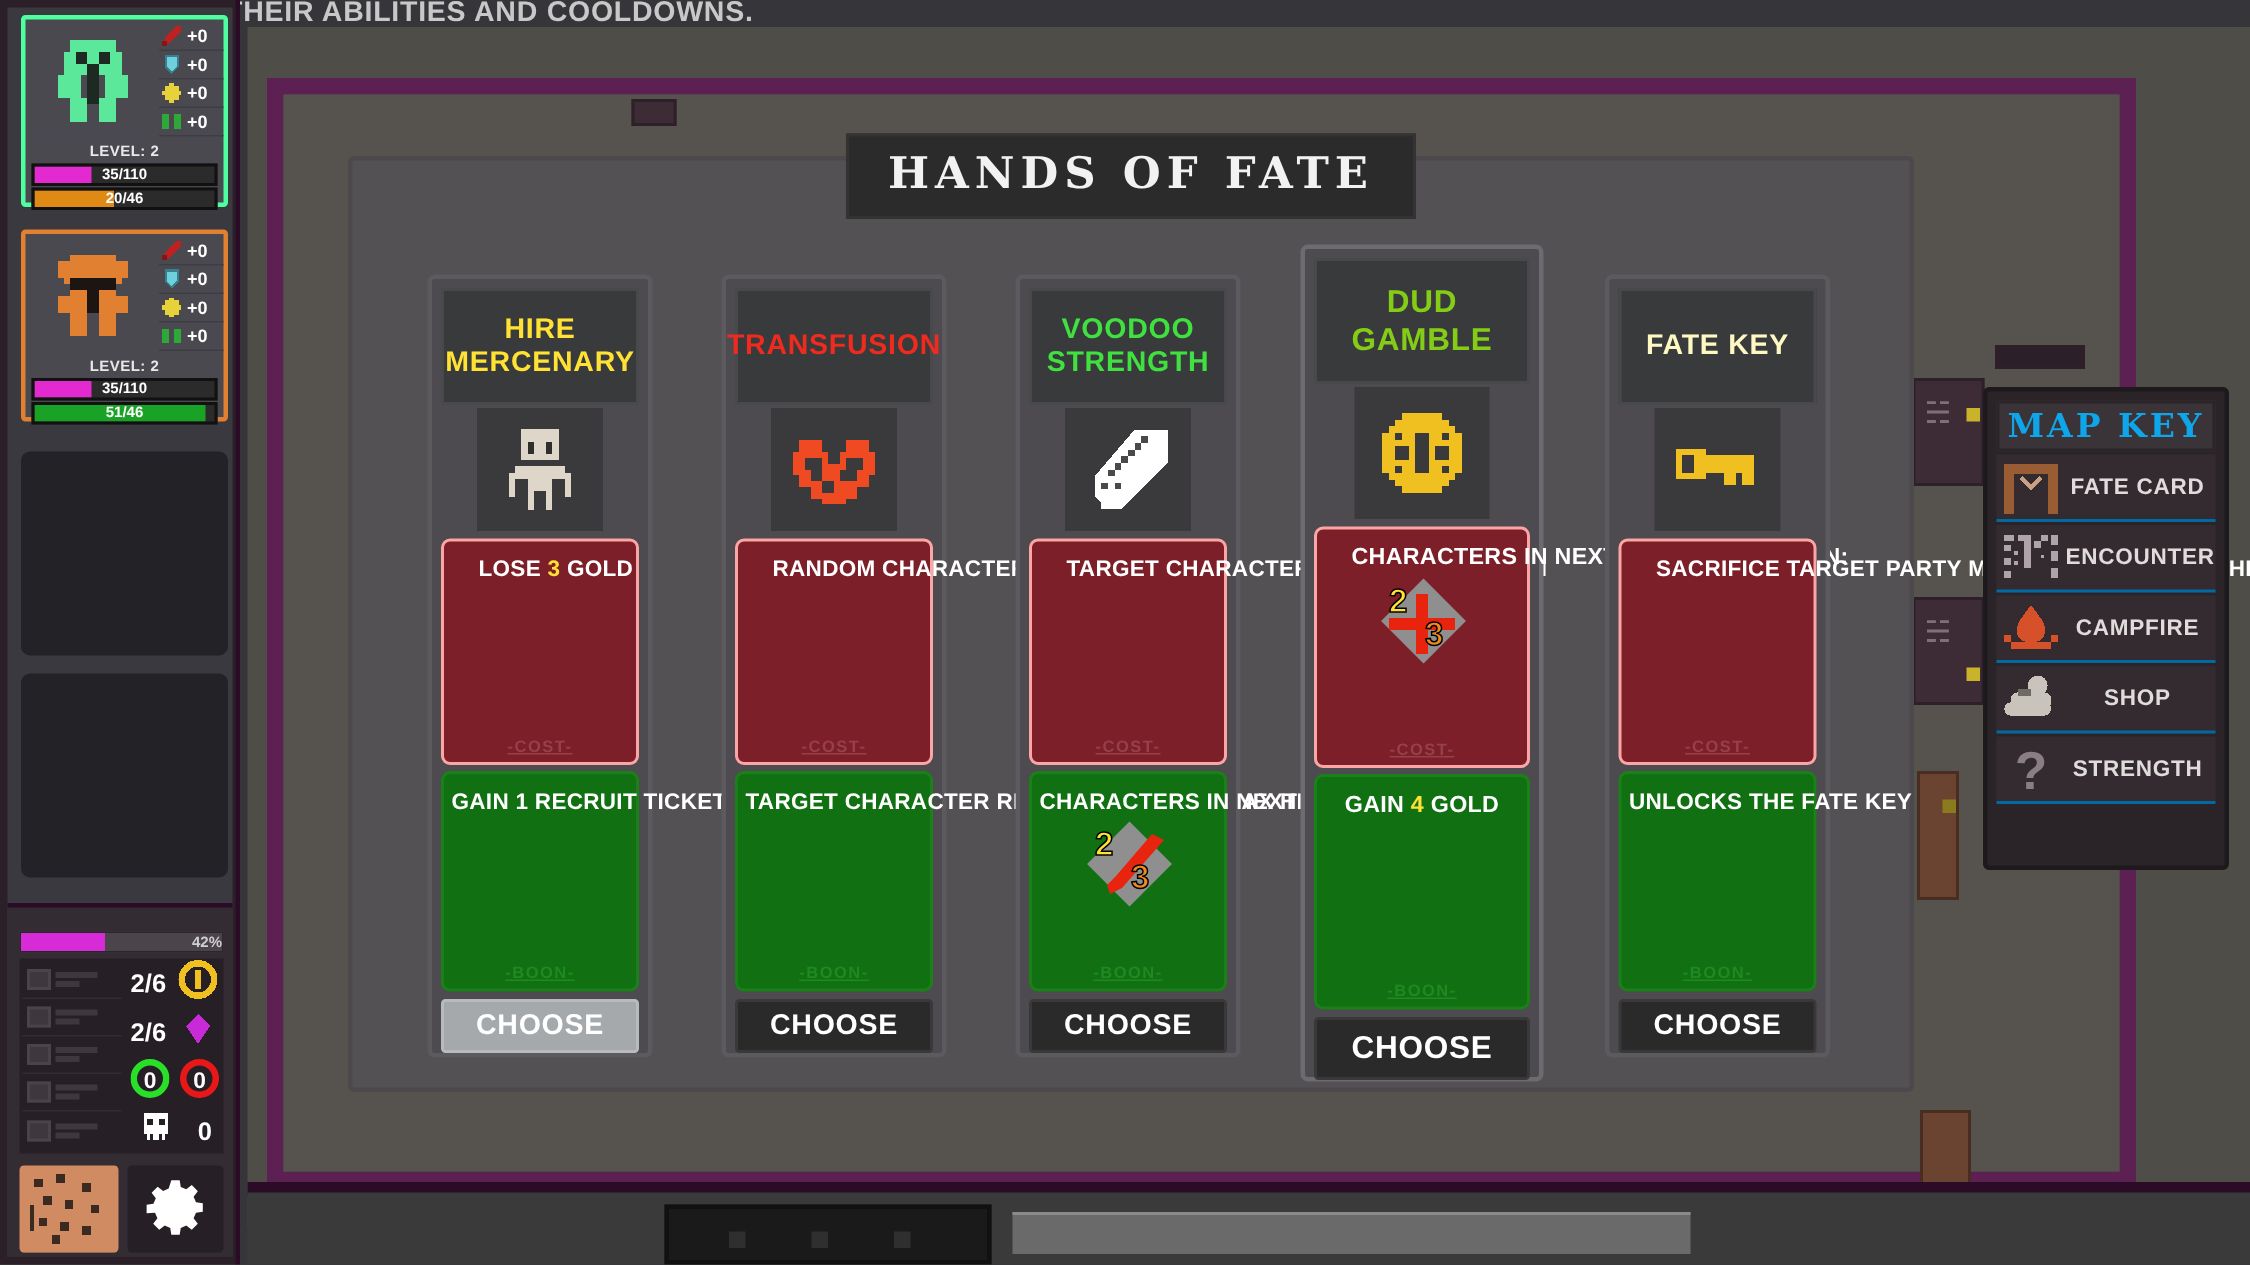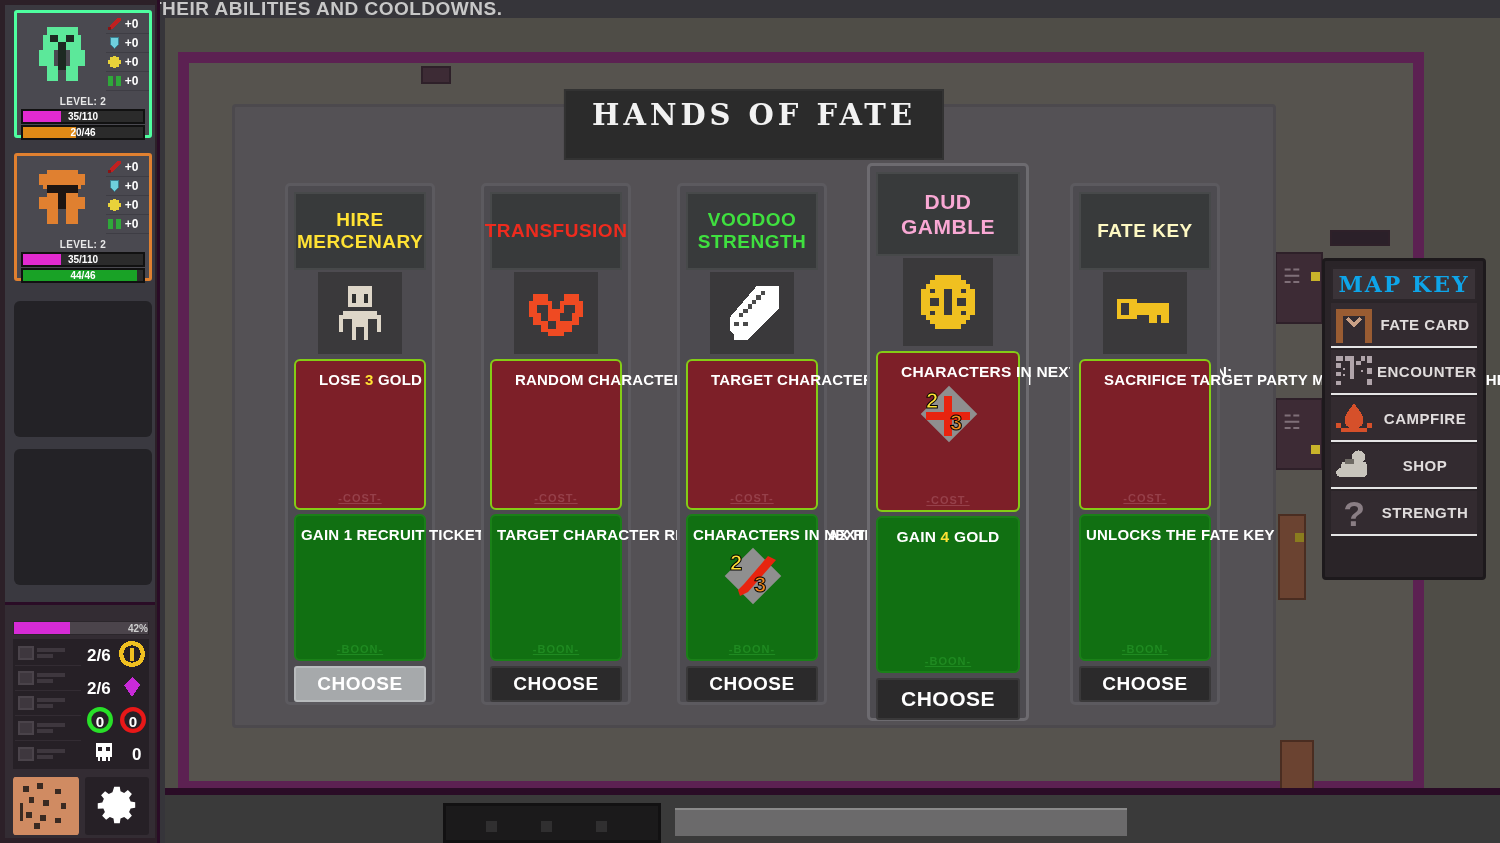--- a/index.html
+++ b/index.html
@@ -146,21 +146,21 @@
   }
 
   
   .dialog {
     position: absolute; left: 232px; top: 104px; width: 1044px; height: 624px;
     background: #545155; border: 3px solid #4c494d; border-radius: 4px;
   }
   .dialog-title {
     position: absolute; left: 50%; top: -18px; transform: translateX(-50%);
     background: #2b2b2b; border: 2px solid #333;
-    padding: 7px 26px 26px;
+    padding: 7px 26px 12px;
     color: #f2f2f2; font-size: 29px; font-weight: bold; letter-spacing: 4px;
     white-space: nowrap;
     font-family: "DejaVu Serif", serif;
   }
 
   
   .cards { position: absolute; left: 50px; top: 76px; width: 950px; height: 540px; }
   .card {
     position: absolute; top: 0; width: 150px; height: 522px;
     background: #4d4b50; border: 3px solid #5c5a5f; border-radius: 5px;
@@ -180,21 +180,21 @@
     font-family: "Liberation Sans", sans-serif;
   }
   .card.big .card-head { height: 84px; }
   .card.big .card-head span { font-size: 21px; line-height: 25px; }
   .card-art {
     height: 82px; margin: 2px auto 0; width: 84px; background: #3a393b;
     display: flex; align-items: center; justify-content: center;
   }
   .card.big .card-art { width: 90px; height: 88px; }
   .card-cost {
-    margin-top: 5px; background: #7d1f28; border: 2px solid #84cc16;
+    margin-top: 5px; background: #7d1f28; border: 2px solid #fca5a5;
     border-radius: 6px; height: 151px; position: relative;
     padding: 9px 23px 0;
   }
   .card.big .card-cost { height: 161px; }
   .card-boon {
     margin-top: 4px; background: #117012; border: 2px solid #1a8018;
     border-radius: 6px; height: 147px; position: relative;
     padding: 9px 5px 0;
   }
   .card.big .card-boon { height: 157px; }
@@ -236,21 +236,21 @@
     padding: 6px;
   }
   .map-key-title {
     height: 34px; background: #3a3338; border: 2px solid #2b2529;
     display: flex; align-items: center; justify-content: center;
     color: #0ea5e9; font-size: 22px; font-weight: bold; letter-spacing: 2px;
     font-family: "DejaVu Serif", serif;
   }
   .mk-row {
     height: 45px; display: flex; align-items: center;
-    background: #332b30; border-bottom: 2px solid #e5e5e5; margin-top: 2px;
+    background: #332b30; border-bottom: 2px solid #0369a1; margin-top: 2px;
   }
   .mk-icon { width: 46px; height: 40px; position: relative; flex: none; }
   .mk-label {
     flex: 1; text-align: center; color: #e0dcdc; font-size: 15px;
     font-weight: bold; letter-spacing: .5px; padding-right: 4px;
   }
 </style>
 </head>
 <body>
 
@@ -429,21 +429,21 @@
         <div class="pc-lvl">
           <span>LEVEL:</span>
           <span>2</span>
         </div>
         <div class="pc-bar">
           <span class="fill" style="width:32%;background:#e22ad0;"></span>
           <span class="txt">35/110</span>
         </div>
         <div class="pc-bar">
           <span class="fill" style="width:95%;background:#19a226;"></span>
-          <span class="txt">44/46</span>
+          <span class="txt">51/46</span>
         </div>
       </div>
 
       <div class="empty-slot" style="top:296px;"></div>
       <div class="empty-slot" style="top:444px;"></div>
     </div>
 
     <div class="res-block">
       <div class="res-xpbar">
         <span class="fill"></span>
@@ -664,21 +664,21 @@
             <span class="d-num a">2</span>
             <span class="d-num b">3</span>
           </div>
           <div class="tag boon">-BOON-</div>
         </div>
         <div class="choose-btn">CHOOSE</div>
       </div>
 
       <div class="card big" style="left:582px;">
         <div class="card-head">
-          <span style="color:#f9a8d4">DUD GAMBLE</span>
+          <span style="color:#84cc16">DUD GAMBLE</span>
         </div>
         <div class="card-art">
           <svg width="62" height="62" viewBox="0 0 14 14" shape-rendering="crispEdges">
             <g fill="#f0c020">
               <rect x="4" y="1" width="6" height="1"></rect>
                 <rect x="3" y="2" width="8" height="1"></rect>
               <rect x="2" y="3" width="2" height="1"></rect>
                 <rect x="10" y="3" width="2" height="1"></rect>
               <rect x="1" y="4" width="2" height="6"></rect>
                 <rect x="11" y="4" width="2" height="6"></rect>

